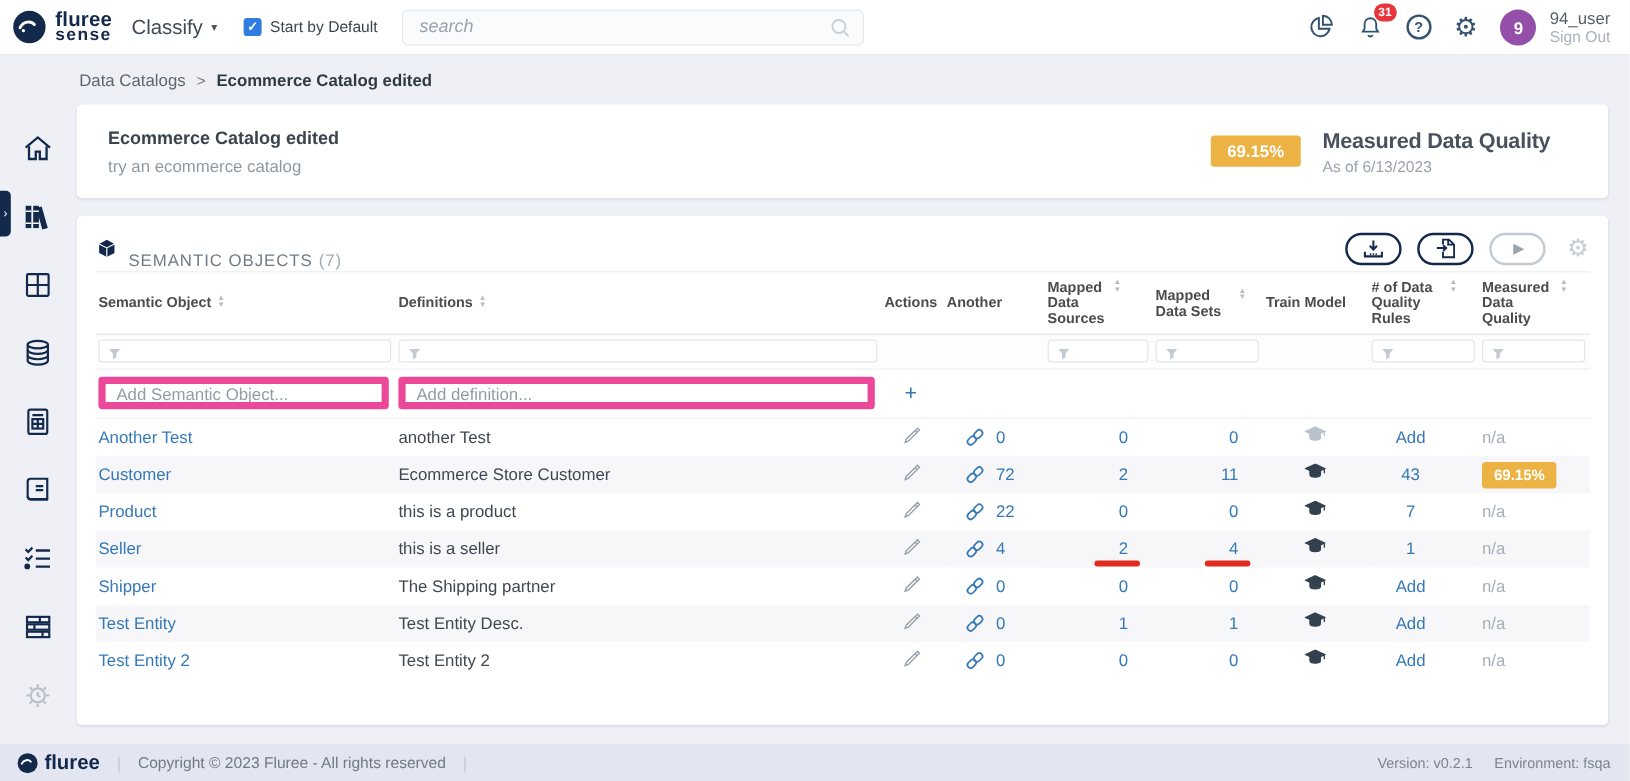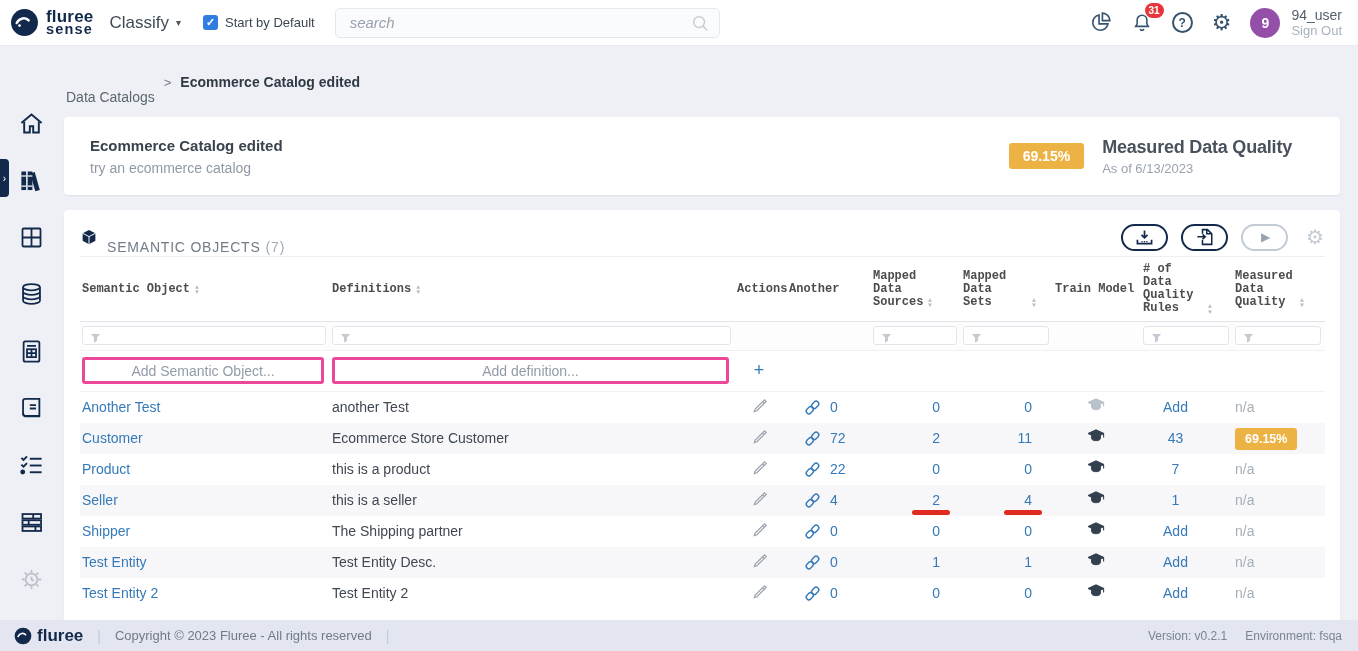--- a/index.html
+++ b/index.html
@@ -43,21 +43,21 @@
   .sign-out { font-size:13px; color:#a8b1bd; cursor:pointer; }
 
   
   .sidebar { position:absolute; top:46px; left:0; bottom:31px; width:62px; display:flex; flex-direction:column; align-items:center; padding-top:64px; gap:30px; }
   .side-icon { width:27px; height:27px; cursor:pointer; }
   .active-tab { position:absolute; left:0; top:159px; width:9px; height:38px; background:#13294b; border-radius:0 4px 4px 0; color:#fff; font-size:10px; display:flex; align-items:center; justify-content:center; cursor:pointer; }
 
   
   .main { position:absolute; left:62px; top:46px; right:0; bottom:31px; padding:10px 18px 0 2px; }
   .breadcrumb { display:flex; align-items:center; gap:9px; font-size:14px; color:#5c6670; padding:3px 0 12px 2px; }
-  .crumb-link { color:#5c6670; cursor:pointer;margin-top:30px; }
+  .crumb-link { color:#5c6670; cursor:pointer; }
   .crumb-sep { color:#707a86; font-size:13px; }
   .crumb-current { font-weight:700; color:#2f3a45; }
   .card { background:#fff; border-radius:4px; box-shadow:0 1px 2px rgba(20,30,60,.07); }
   .card1 { display:flex; align-items:center; justify-content:space-between; height:78px; padding:14px 26px; }
   .cat-title { font-size:15px; font-weight:700; color:#39424d; margin-bottom:6px; }
   .cat-sub { font-size:14px; color:#8f99a4; }
   .q-wrap { display:flex; align-items:center; gap:18px; padding-right:22px; }
   .q-badge { background:#ecb244; color:#fff; font-weight:700; font-size:14px; padding:5px 14px; border-radius:3px; }
   .q-title { font-size:18px; font-weight:800; color:#49525c; letter-spacing:-.2px; }
   .q-asof { font-size:13px; color:#9aa3ae; margin-top:3px; }
@@ -68,31 +68,31 @@
   .sec-count { color:#a3acb6; margin-left:5px; }
   .head-actions { margin-left:auto; display:flex; align-items:center; gap:13px; }
   .pill { width:47px; height:27px; border:2px solid #13294b; border-radius:14px; background:#fff; display:flex; align-items:center; justify-content:center; cursor:pointer; }
   .pill.gray { border-color:#c2cad3; }
   .play-glyph { color:#99a3ae; font-size:12px; margin-left:2px; }
   .gear-small { color:#c6ccd6; font-size:20px; line-height:20px; margin-left:5px; cursor:pointer; }
 
   
   table { width:100%; border-collapse:collapse; table-layout:fixed; }
   th { border-top:1px solid #eceef2; border-bottom:1px solid #e0e3e8; padding:6px 4px 6px 2px; text-align:left; font-size:12px; line-height:13px; color:#4c4c4c; vertical-align:middle; height:42px; }
-  .th-inner { display:flex; align-items:flex-end; gap:5px;font-family:Liberation Mono, monospace; }
+  .th-inner { display:flex; align-items:flex-start; gap:5px; }
   .sort { display:flex; flex-direction:column; line-height:5.5px; font-size:6.5px; color:#b4bcc6; cursor:pointer; }
   .lbl-w50 { max-width:50px; } .lbl-w62 { max-width:64px; } .lbl-w58 { max-width:60px; }
 
   .filter-row td { padding:5px 6px 5px 2px; border-bottom:1px solid #eef0f3; background:#fdfdfe; }
   .filter-box { position:relative; width:100%; height:24px; border:1px solid #e2e5ea; border-radius:3px; background:#fff; }
   .filter-box svg { position:absolute; left:7px; top:6px; }
   .filter-box input { width:100%; height:100%; border:none; outline:none; background:transparent; padding-left:23px; font-size:12px; font-family:inherit; }
 
   .add-row td { padding:6px 6px 7px 2px; border-bottom:1px solid #f0f1f4; }
-  .add-input { width:100%; height:27px; border:3px solid #ec4899; border-radius:3px; padding:0 9px; font-size:14px; color:#444; font-family:inherit; outline:none;text-align:center; }
+  .add-input { width:100%; height:27px; border:6px solid #ec4899; border-radius:3px; padding:0 9px; font-size:14px; color:#444; font-family:inherit; outline:none; }
   .add-input::placeholder { color:#929ca7; }
   .add-plus { display:block; width:100%; color:#3579b8; font-size:18px; text-align:center; }
 
   tbody tr.data-row:nth-child(odd) { background:#f7f7f9; }
   tbody tr.data-row:nth-child(even) { background:#fff; }
   tbody td { height:31px; padding:0 4px 0 2px; font-size:14px; }
   .cell-name a { color:#3579b8; }
   .cell-def { color:#3f4752; }
   .cell-actions { text-align:center; }
   .syn-wrap { display:flex; align-items:center; gap:9px; padding-left:15px; }

